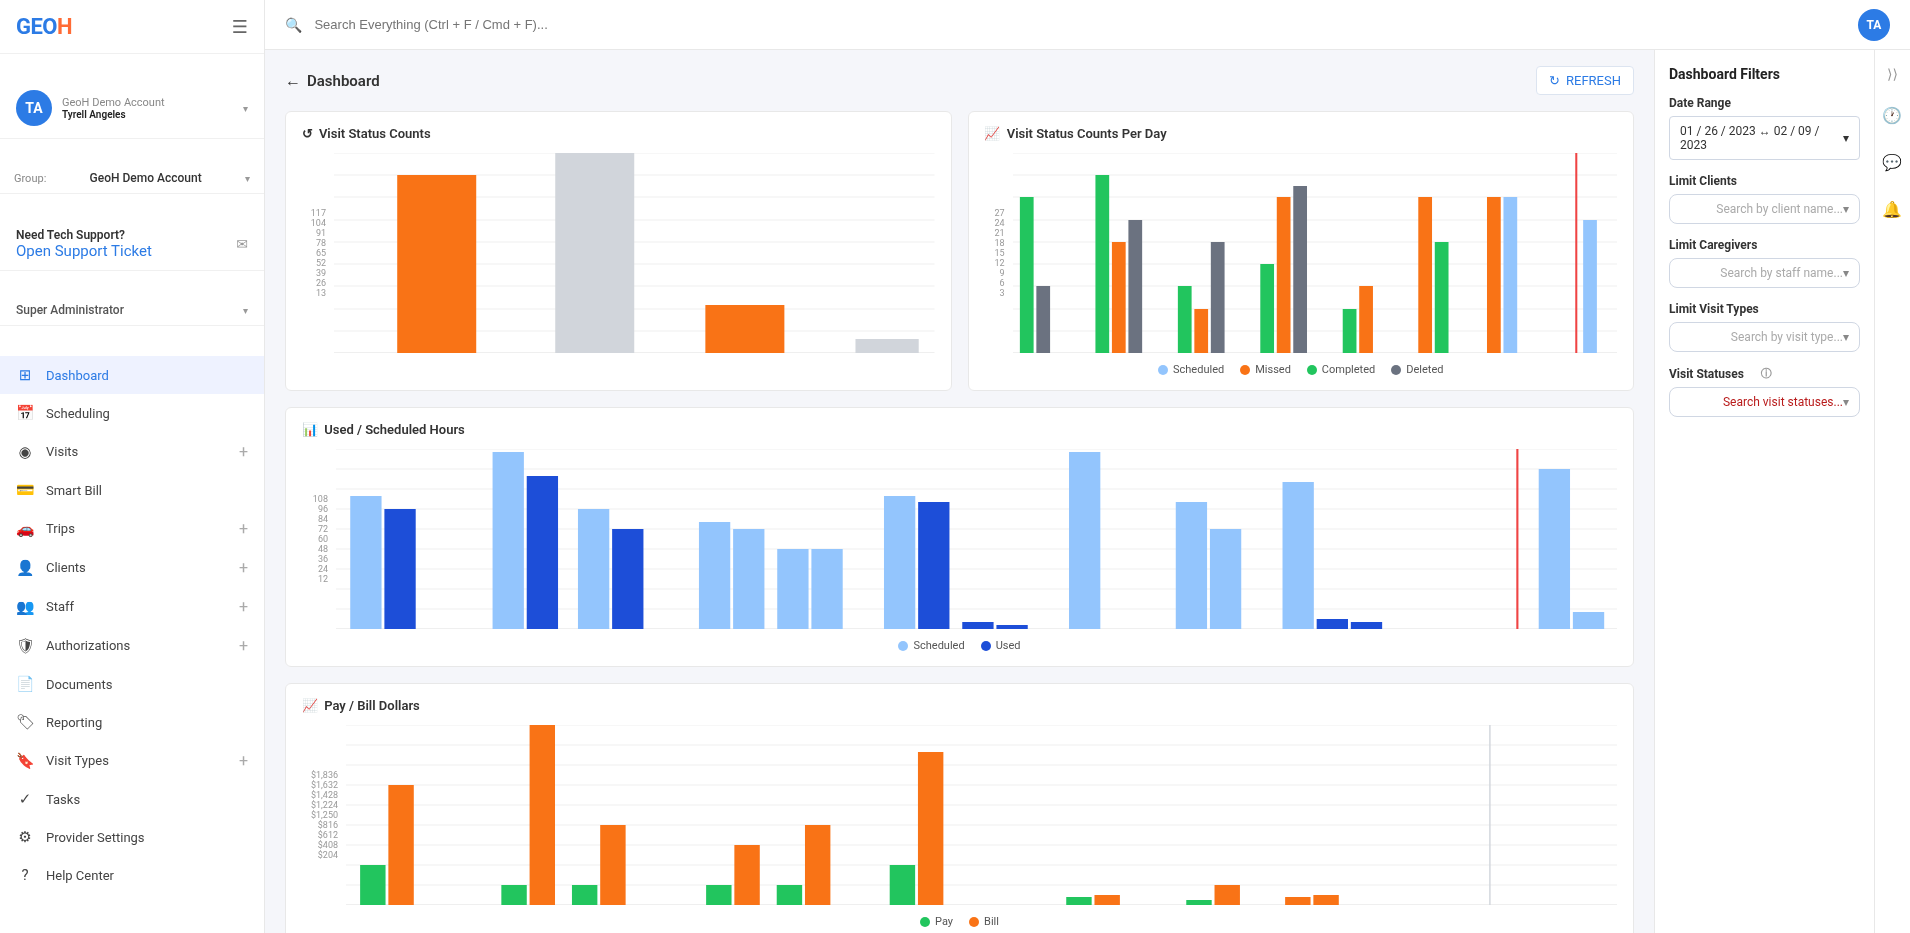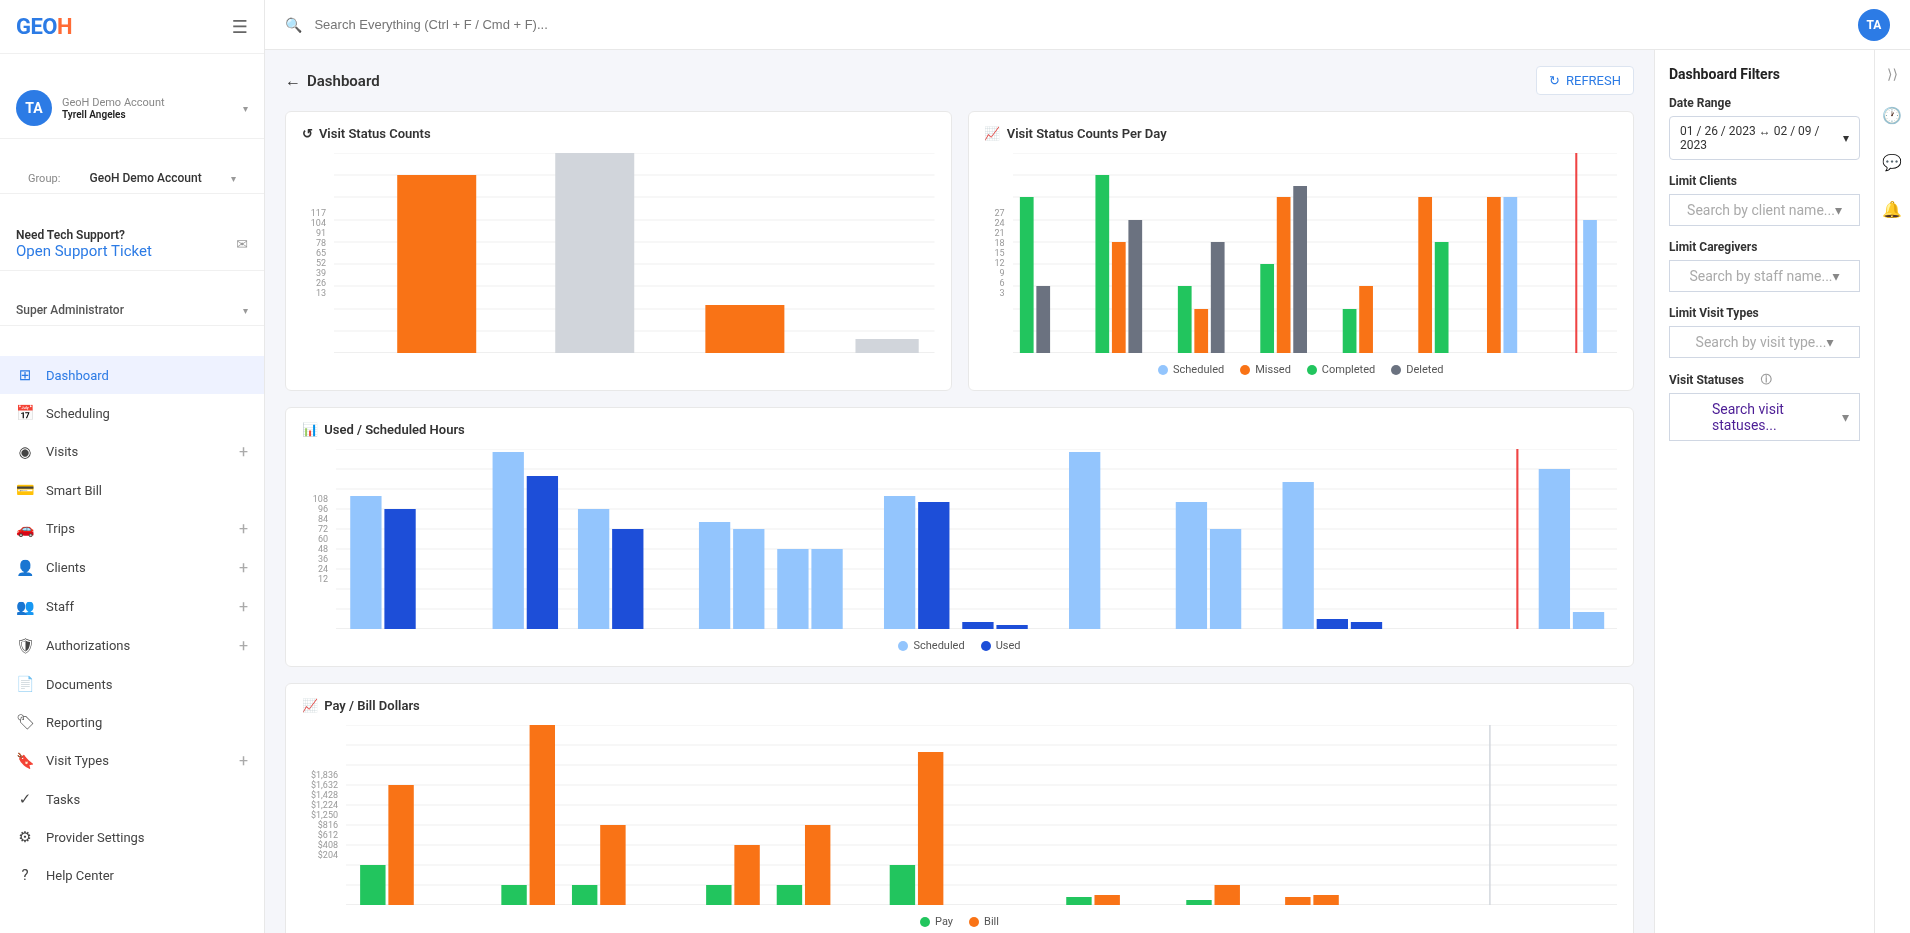--- a/index.html
+++ b/index.html
@@ -12,21 +12,21 @@
     .logo-text span { color: #ff6b35; }
     .menu-icon { color: #666; font-size: 18px; cursor: pointer; }
 
     .user-section { padding: 12px 16px; border-bottom: 1px solid #f0f0f0; display: flex; align-items: center; gap: 10px; }
     .avatar { width: 36px; height: 36px; border-radius: 50%; background: #2c7be5; color: #fff; display: flex; align-items: center; justify-content: center; font-weight: 700; font-size: 14px; flex-shrink: 0; }
     .user-info { flex: 1; }
     .user-account { font-size: 11px; color: #888; }
     .user-name { font-size: 10px; font-weight: 600; color: #222; }
     .chevron-down { color: #999; font-size: 10px; }
 
-    .group-section { padding: 8px 28px; border-bottom: 1px solid #f0f0f0; display: flex; align-items: center; justify-content: space-between; }
+    .group-section { padding: 8px 14px; border-bottom: 1px solid #f0f0f0; display: flex; align-items: center; justify-content: space-between; }
     .group-label { font-size: 11px; color: #888; }
     .group-name { font-size: 12px; color: #333; font-weight: 500; }
 
     .support-section { padding: 10px 16px; border-bottom: 1px solid #f0f0f0; display: flex; align-items: center; justify-content: space-between; }
     .support-text { }
     .support-title { font-size: 12px; font-weight: 600; color: #333; }
     .support-link { font-size: 15px; color: #2c7be5; }
     .mail-icon { color: #999; font-size: 14px; }
 
     .role-section { padding: 8px 16px; border-bottom: 1px solid #f0f0f0; display: flex; align-items: center; justify-content: space-between; }
@@ -67,21 +67,21 @@
 
     .legend { display: flex; gap: 16px; justify-content: center; margin-top: 10px; flex-wrap: wrap; }
     .legend-item { display: flex; align-items: center; gap: 5px; font-size: 11px; color: #555; }
     .legend-dot { width: 10px; height: 10px; border-radius: 50%; flex-shrink: 0; }
 
     
     #right-panel { width: 220px; min-width: 220px; background: #fff; border-left: 1px solid #e8e8e8; padding: 16px 14px; overflow-y: auto; }
     .panel-title { font-size: 14px; font-weight: 700; color: #222; margin-bottom: 14px; }
     .filter-section { margin-bottom: 14px; }
     .filter-label { font-size: 12px; font-weight: 700; color: #333; margin-bottom: 6px; }
-    .filter-input { width: 100%; border: 1px solid #d0d7e3; border-radius: 0; padding: 7px 10px; font-size: 14px; color: #888; display: flex; align-items: center; justify-content: center; cursor: pointer; background: #fff; }
+    .filter-input { width: 100%; border: 1px solid #d0d7e3; border-radius: 8px; padding: 7px 10px; font-size: 12px; color: #888; display: flex; align-items: center; justify-content: flex-end; cursor: pointer; background: #fff; }
     .date-range-input { width: 100%; border: 1px solid #d0d7e3; border-radius: 4px; padding: 7px 10px; font-size: 12px; color: #333; display: flex; align-items: center; justify-content: space-between; cursor: pointer; background: #fff; }
 
     
     #icon-panel { width: 36px; min-width: 36px; background: #fff; border-left: 1px solid #e8e8e8; display: flex; flex-direction: column; align-items: center; padding-top: 16px; gap: 20px; }
     .icon-panel-btn { color: #999; font-size: 16px; cursor: pointer; padding: 4px; }
 
     
     .collapse-btn { color: #999; font-size: 14px; cursor: pointer; }
 
     
@@ -557,21 +557,21 @@
           <span>▾</span>
         </div>
       </div>
 
       <div class="filter-section">
         <div class="filter-label" style="display:flex; align-items:center; gap:17px;">
           <span>Visit Statuses</span>
           <span style="color:#999; font-size:11px;">ⓘ</span>
         </div>
         <div class="filter-input">
-          <span style="color:#4c1d95;margin-left:32px;">Search visit statuses...</span>
+          <span style="color:#b91c1c;margin-left:32px;">Search visit statuses...</span>
           <span>▾</span>
         </div>
       </div>
     </div>
 
     <div id="icon-panel">
       <div class="collapse-btn">⟩⟩</div>
       <div class="icon-panel-btn">🕐</div>
       <div class="icon-panel-btn">💬</div>
       <div class="icon-panel-btn">🔔</div>

